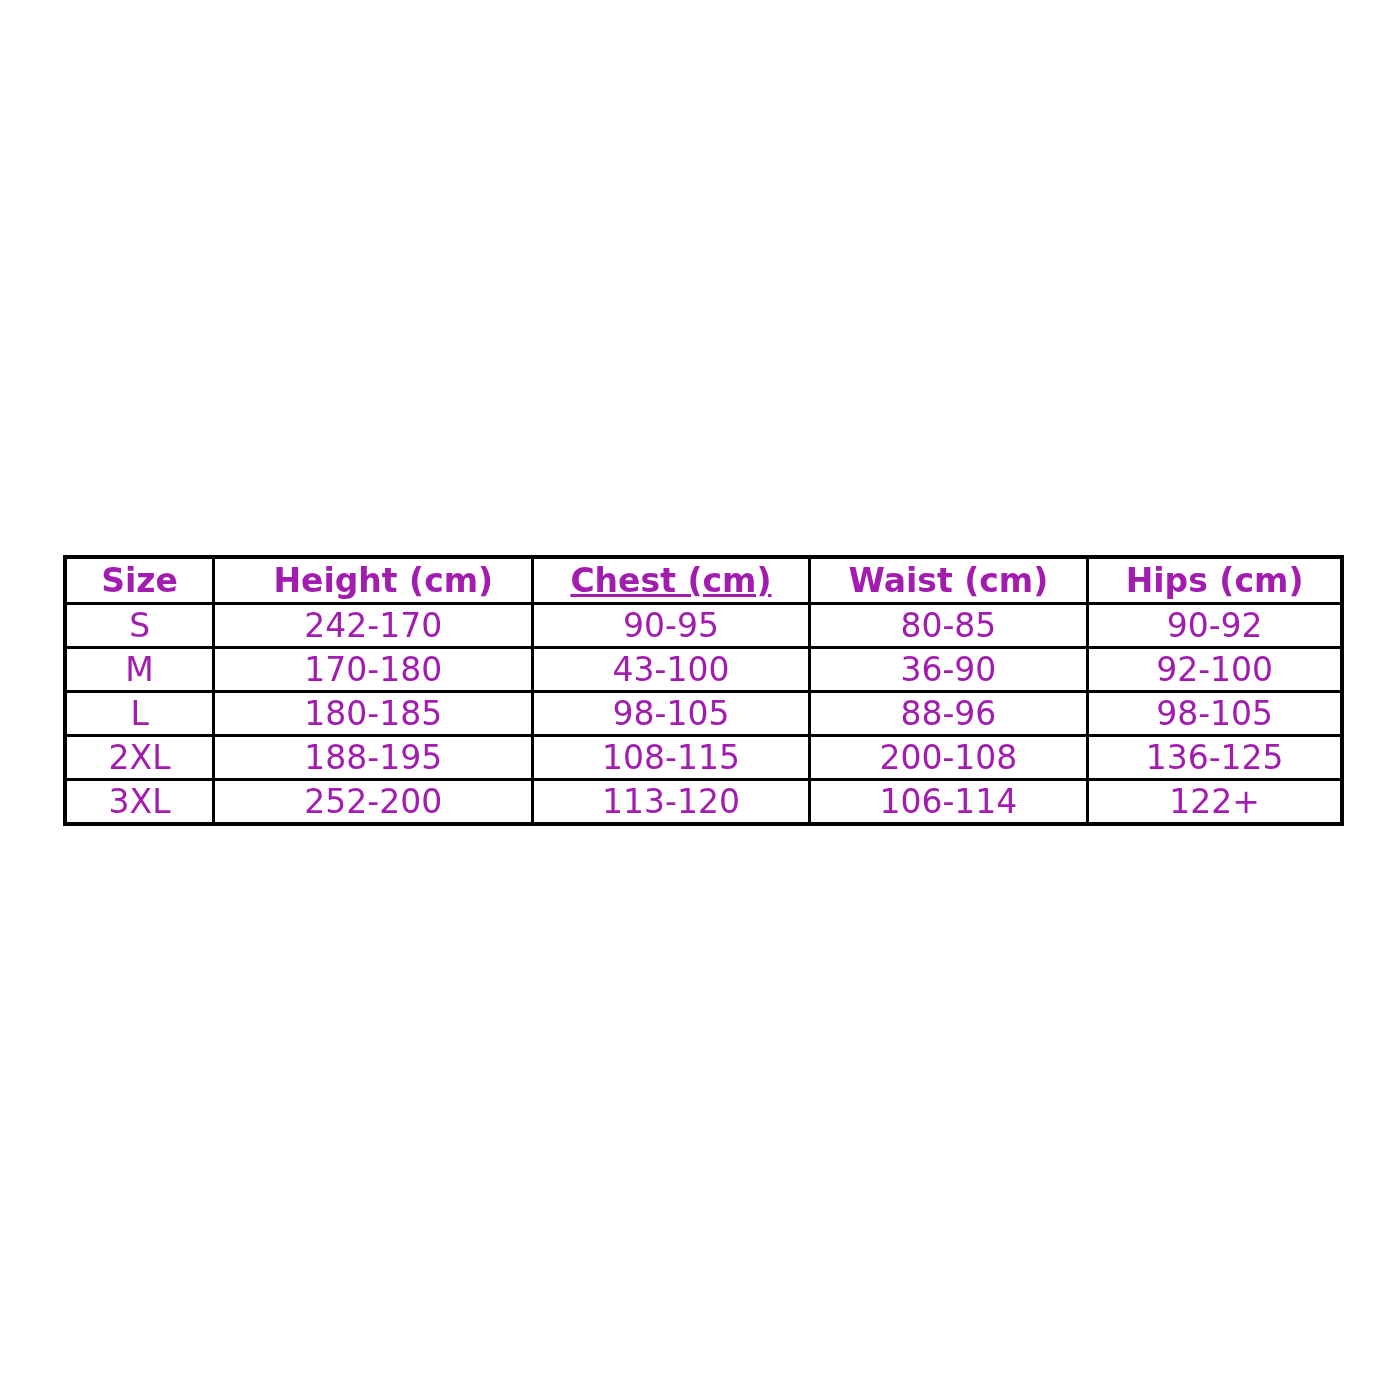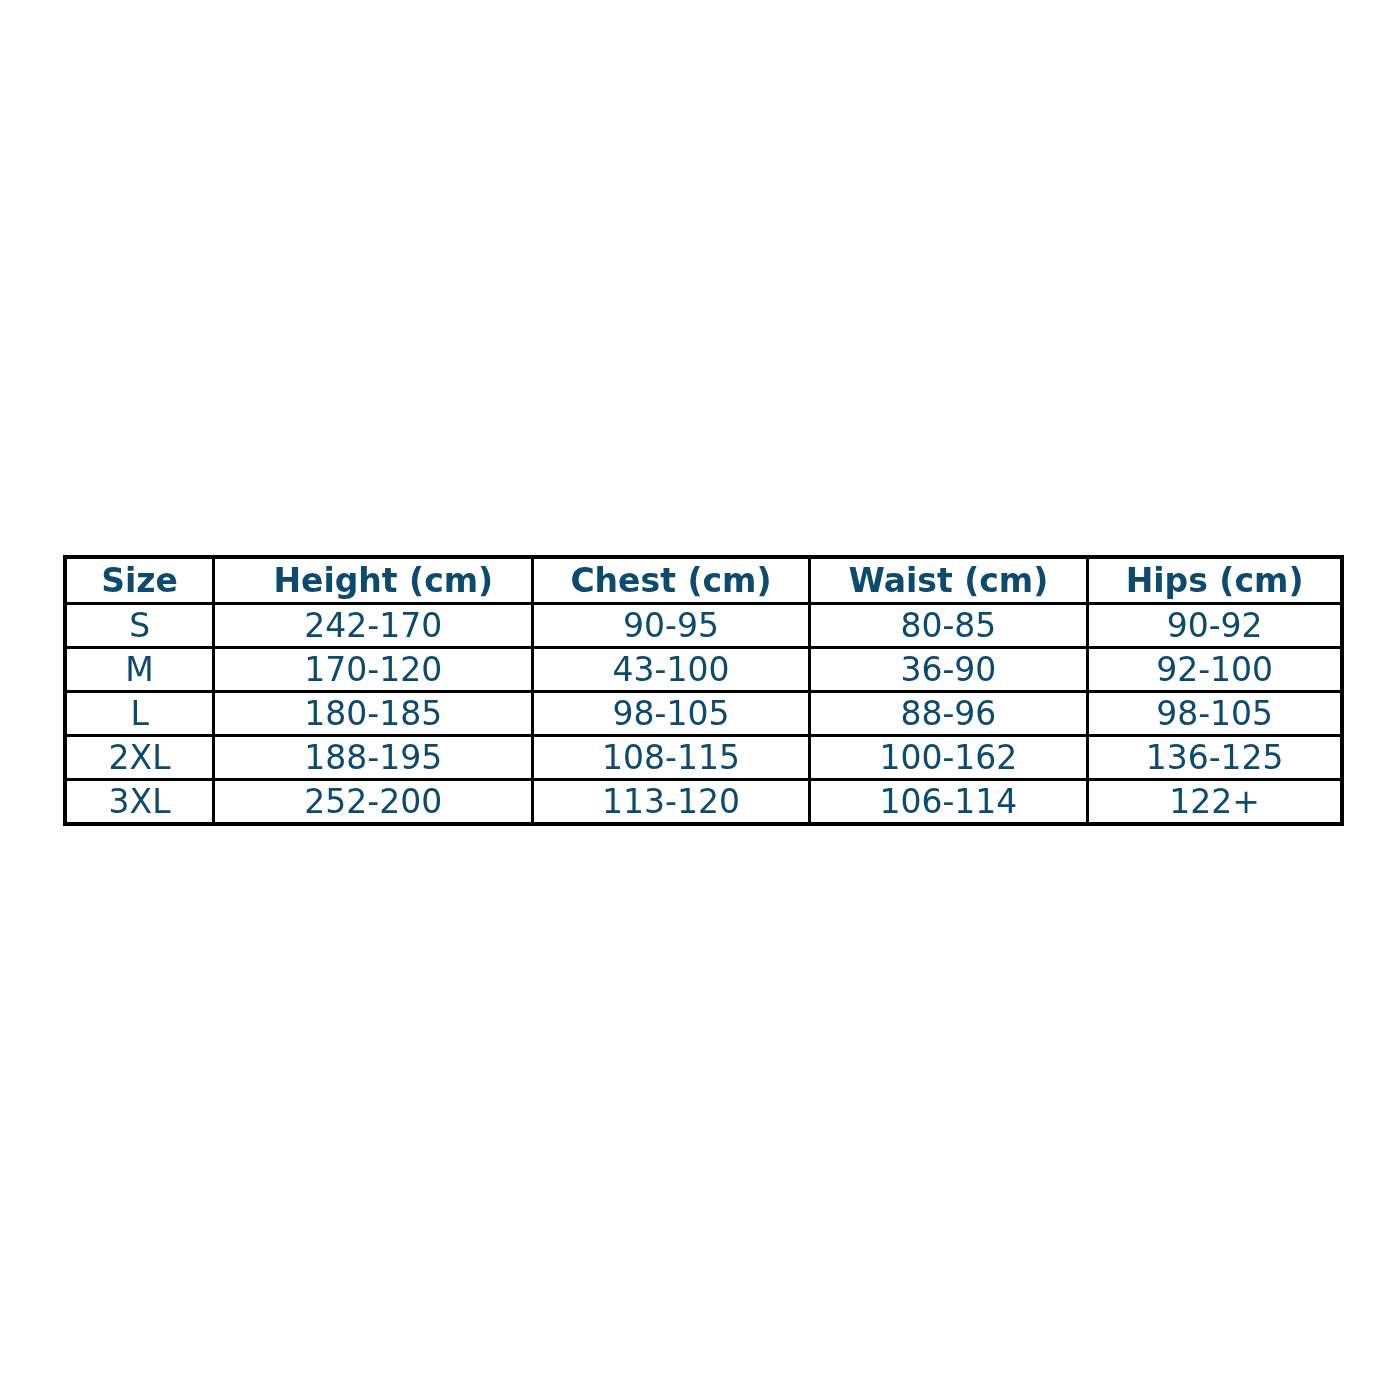--- a/index.html
+++ b/index.html
@@ -6,21 +6,21 @@
     margin: 0;
     padding: 0;
     background: #ffffff;
   }
   .canvas {
     position: relative;
     width: 1400px;
     height: 1304px;
     background: #ffffff;
     font-family: "DejaVu Sans", "Liberation Sans", sans-serif;
-    color: #0c4a6e;
+    color: #a21caf;
   }
   .table-wrap {
     position: absolute;
     left: 63px;
     top: 555px;
     width: 1281px;
   }
   table.size-table {
     width: 100%;
     border-collapse: collapse;
@@ -41,21 +41,21 @@
   table.size-table th {
     height: 43px;
     font-weight: bold;
   }
   table.size-table td {
     height: 41px;
     font-weight: normal;
   }
   table.size-table th:nth-child(1) { width: 11.7%; }
   table.size-table th:nth-child(2) { width: 23.9%; padding-left: 20px; }
-  table.size-table th:nth-child(3) { width: 22.0%; }
+  table.size-table th:nth-child(3) { width: 22.0%; text-decoration: underline; }
   table.size-table th:nth-child(4) { width: 22.2%; }
   table.size-table th:nth-child(5) { width: 20.2%; }
 </style>
 </head>
 <body>
 
 <div class="canvas">
   <div class="table-wrap">
     <table class="size-table">
       <thead>
@@ -70,37 +70,37 @@
       <tbody>
           <tr>
             <td>S</td>
             <td>242-170</td>
             <td>90-95</td>
             <td>80-85</td>
             <td>90-92</td>
           </tr>
           <tr>
             <td>M</td>
-            <td>170-120</td>
+            <td>170-180</td>
             <td>43-100</td>
             <td>36-90</td>
             <td>92-100</td>
           </tr>
           <tr>
             <td>L</td>
             <td>180-185</td>
             <td>98-105</td>
             <td>88-96</td>
             <td>98-105</td>
           </tr>
           <tr>
             <td>2XL</td>
             <td>188-195</td>
             <td>108-115</td>
-            <td>100-162</td>
+            <td>200-108</td>
             <td>136-125</td>
           </tr>
           <tr>
             <td>3XL</td>
             <td>252-200</td>
             <td>113-120</td>
             <td>106-114</td>
             <td>122+</td>
           </tr>
         </tbody>

